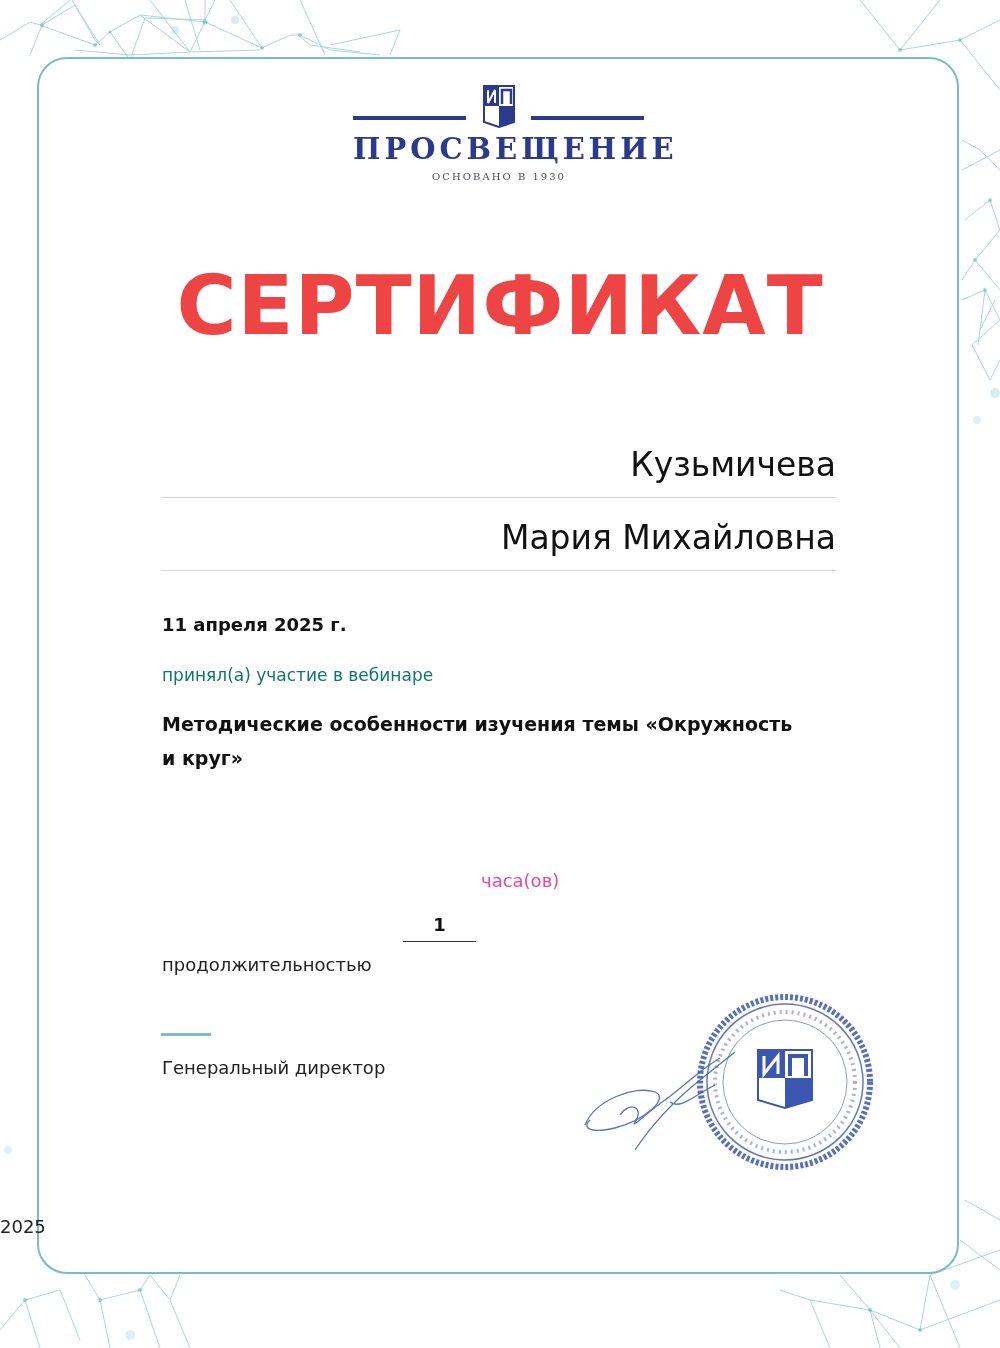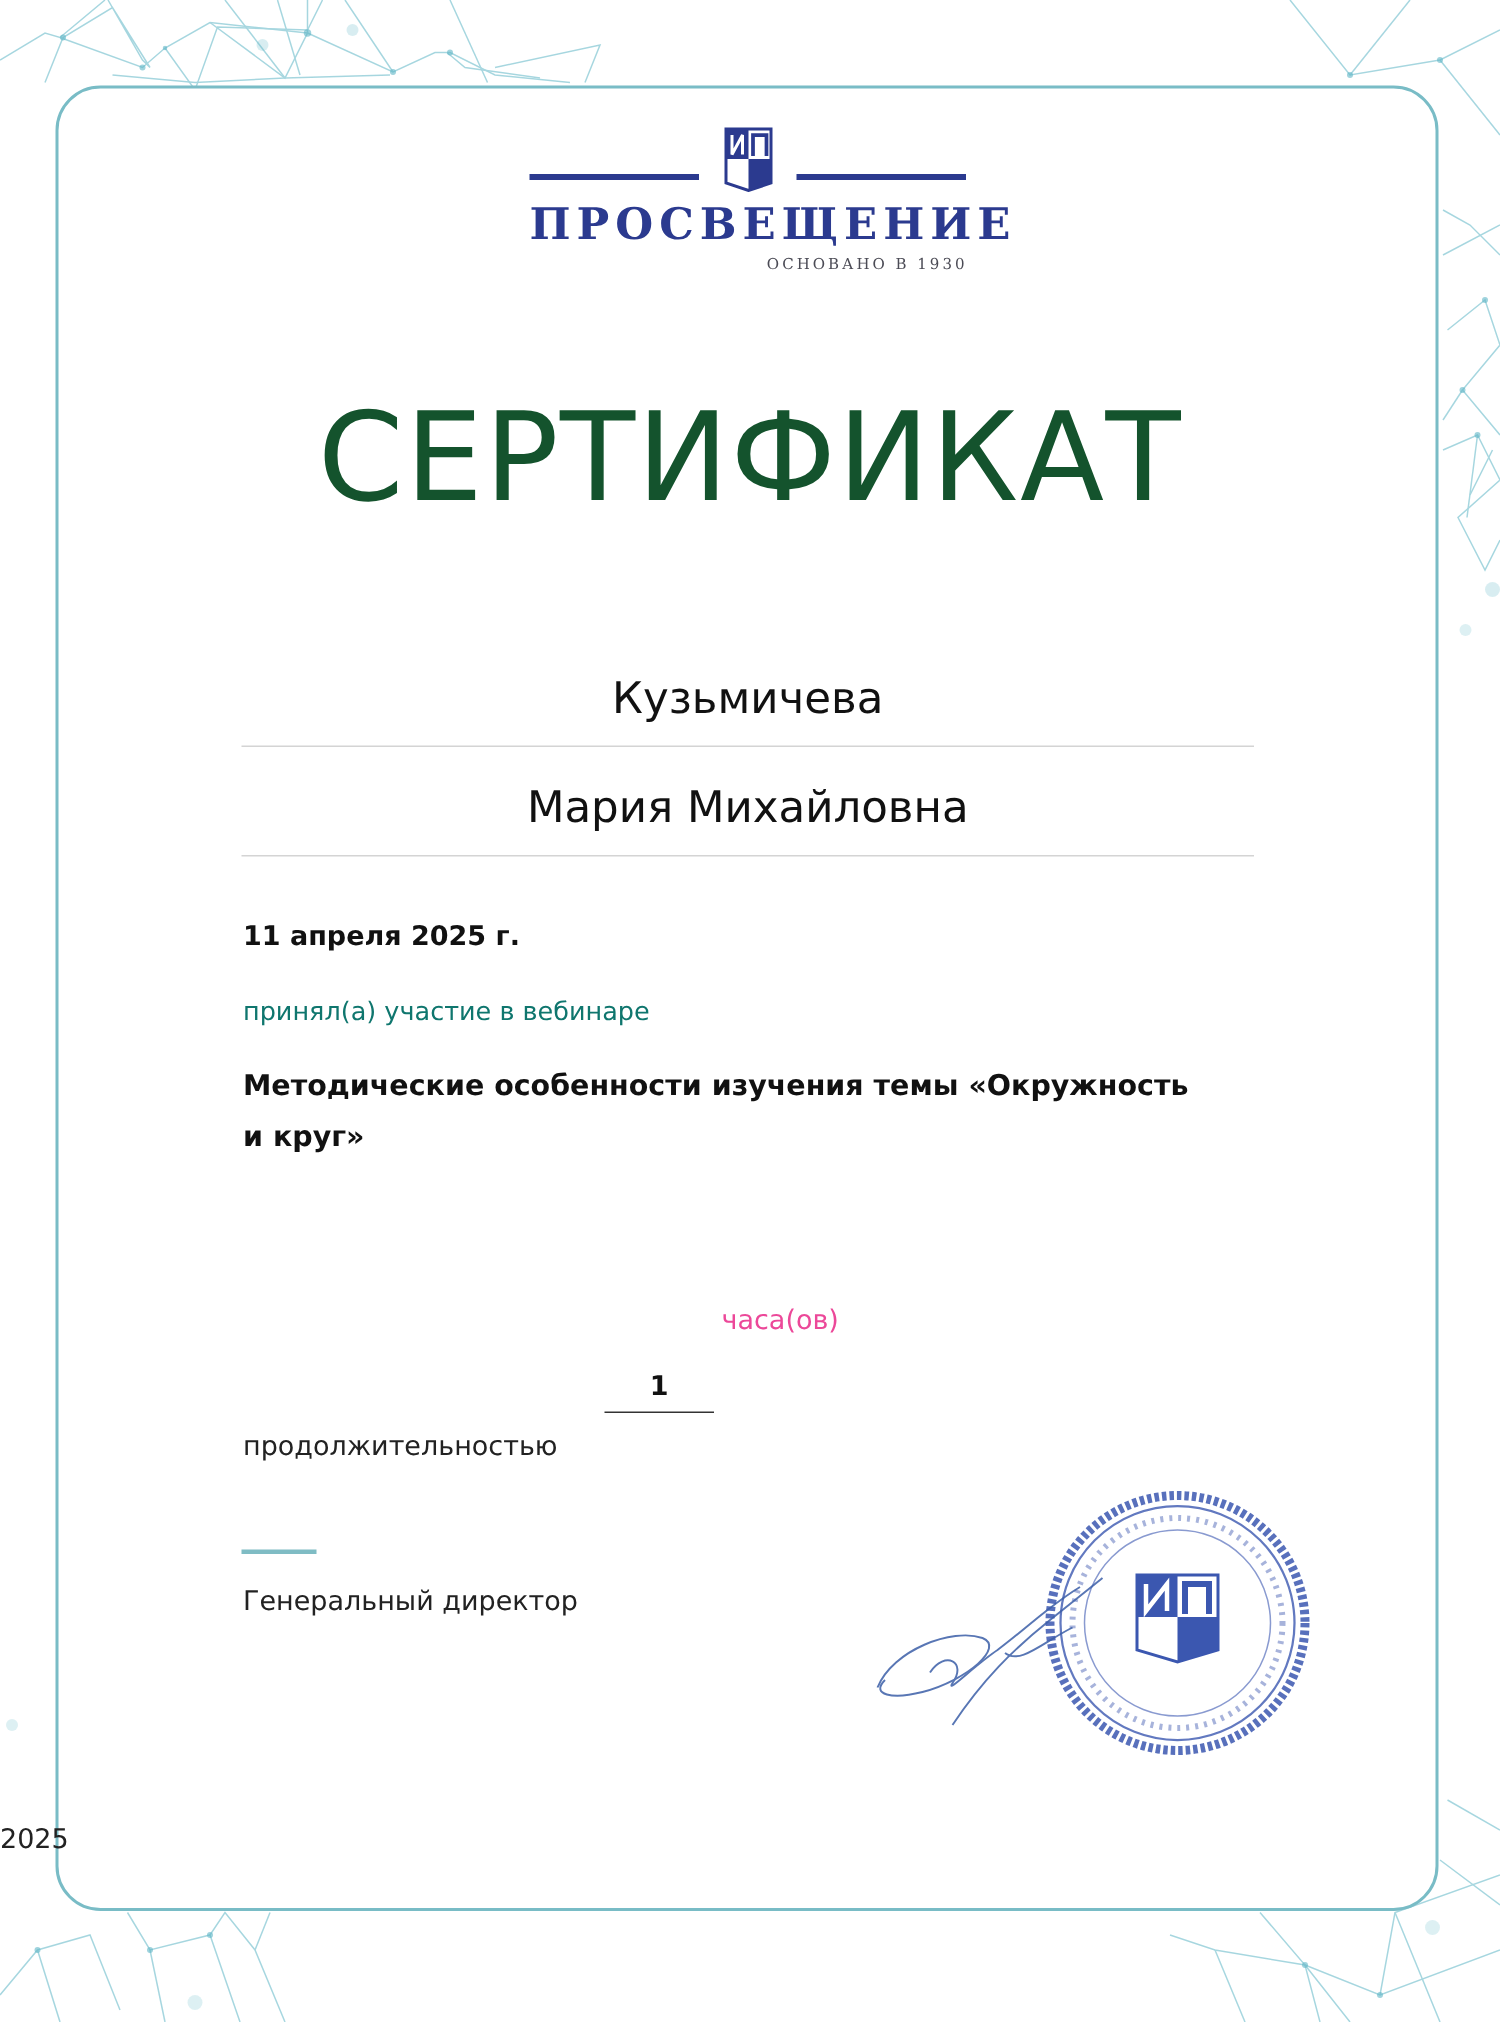--- a/index.html
+++ b/index.html
@@ -18,31 +18,31 @@
   .logo-line { position: absolute; top: 34px; height: 4px; background: #2b3a8f; }
   .logo-line.left { left: 0; width: 113px; }
   .logo-line.right { left: 178px; width: 113px; }
   .logo-mark { position: absolute; left: 128px; top: 2px; width: 36px; height: 44px; }
   .logo-word {
     position: absolute; left: 0; top: 50px; width: 292px; text-align: center;
     font-family: "DejaVu Serif", serif; font-weight: bold; font-size: 29px;
     letter-spacing: 4px; color: #2b3a8f;
   }
   .logo-founded {
-    position: absolute; left: 0; top: 89px; width: 292px; text-align: right;
+    position: absolute; left: 0; top: 89px; width: 292px; text-align: center;
     font-family: "DejaVu Serif", serif; font-size: 10px; letter-spacing: 2px; color: #4b4b55;
   }
   .title {
     position: absolute; left: 0; top: 256px; width: 1000px; text-align: center;
-    font-family: "DejaVu Sans", sans-serif; font-size: 82px; color: #14532d;
-    letter-spacing: 1px; line-height: 100px;
+    font-family: "DejaVu Sans", sans-serif; font-size: 82px; color: #ef4444;
+    letter-spacing: 1px; line-height: 100px; font-weight: bold;
   }
   .name-line {
-    position: absolute; left: 161px; width: 675px; text-align: center;
-    font-size: 29px; color: #111; line-height: 44px;
+    position: absolute; left: 161px; width: 675px; text-align: right;
+    font-size: 33px; color: #111; line-height: 44px;
   }
   .name-line.surname { top: 443px; }
   .name-line.given { top: 516px; }
   .divider { position: absolute; left: 161px; width: 675px; height: 1px; background: #d4d4d4; }
   .divider.d1 { top: 497px; }
   .divider.d2 { top: 570px; }
   .text { position: absolute; left: 162px; color: #111; }
   .date { top: 614px; font-size: 18px; font-weight: bold; }
   .participated { top: 665px; font-size: 17px; color: #0f766e; }
   .topic { top: 707px; font-size: 19px; font-weight: bold; line-height: 34px; width: 640px; }

